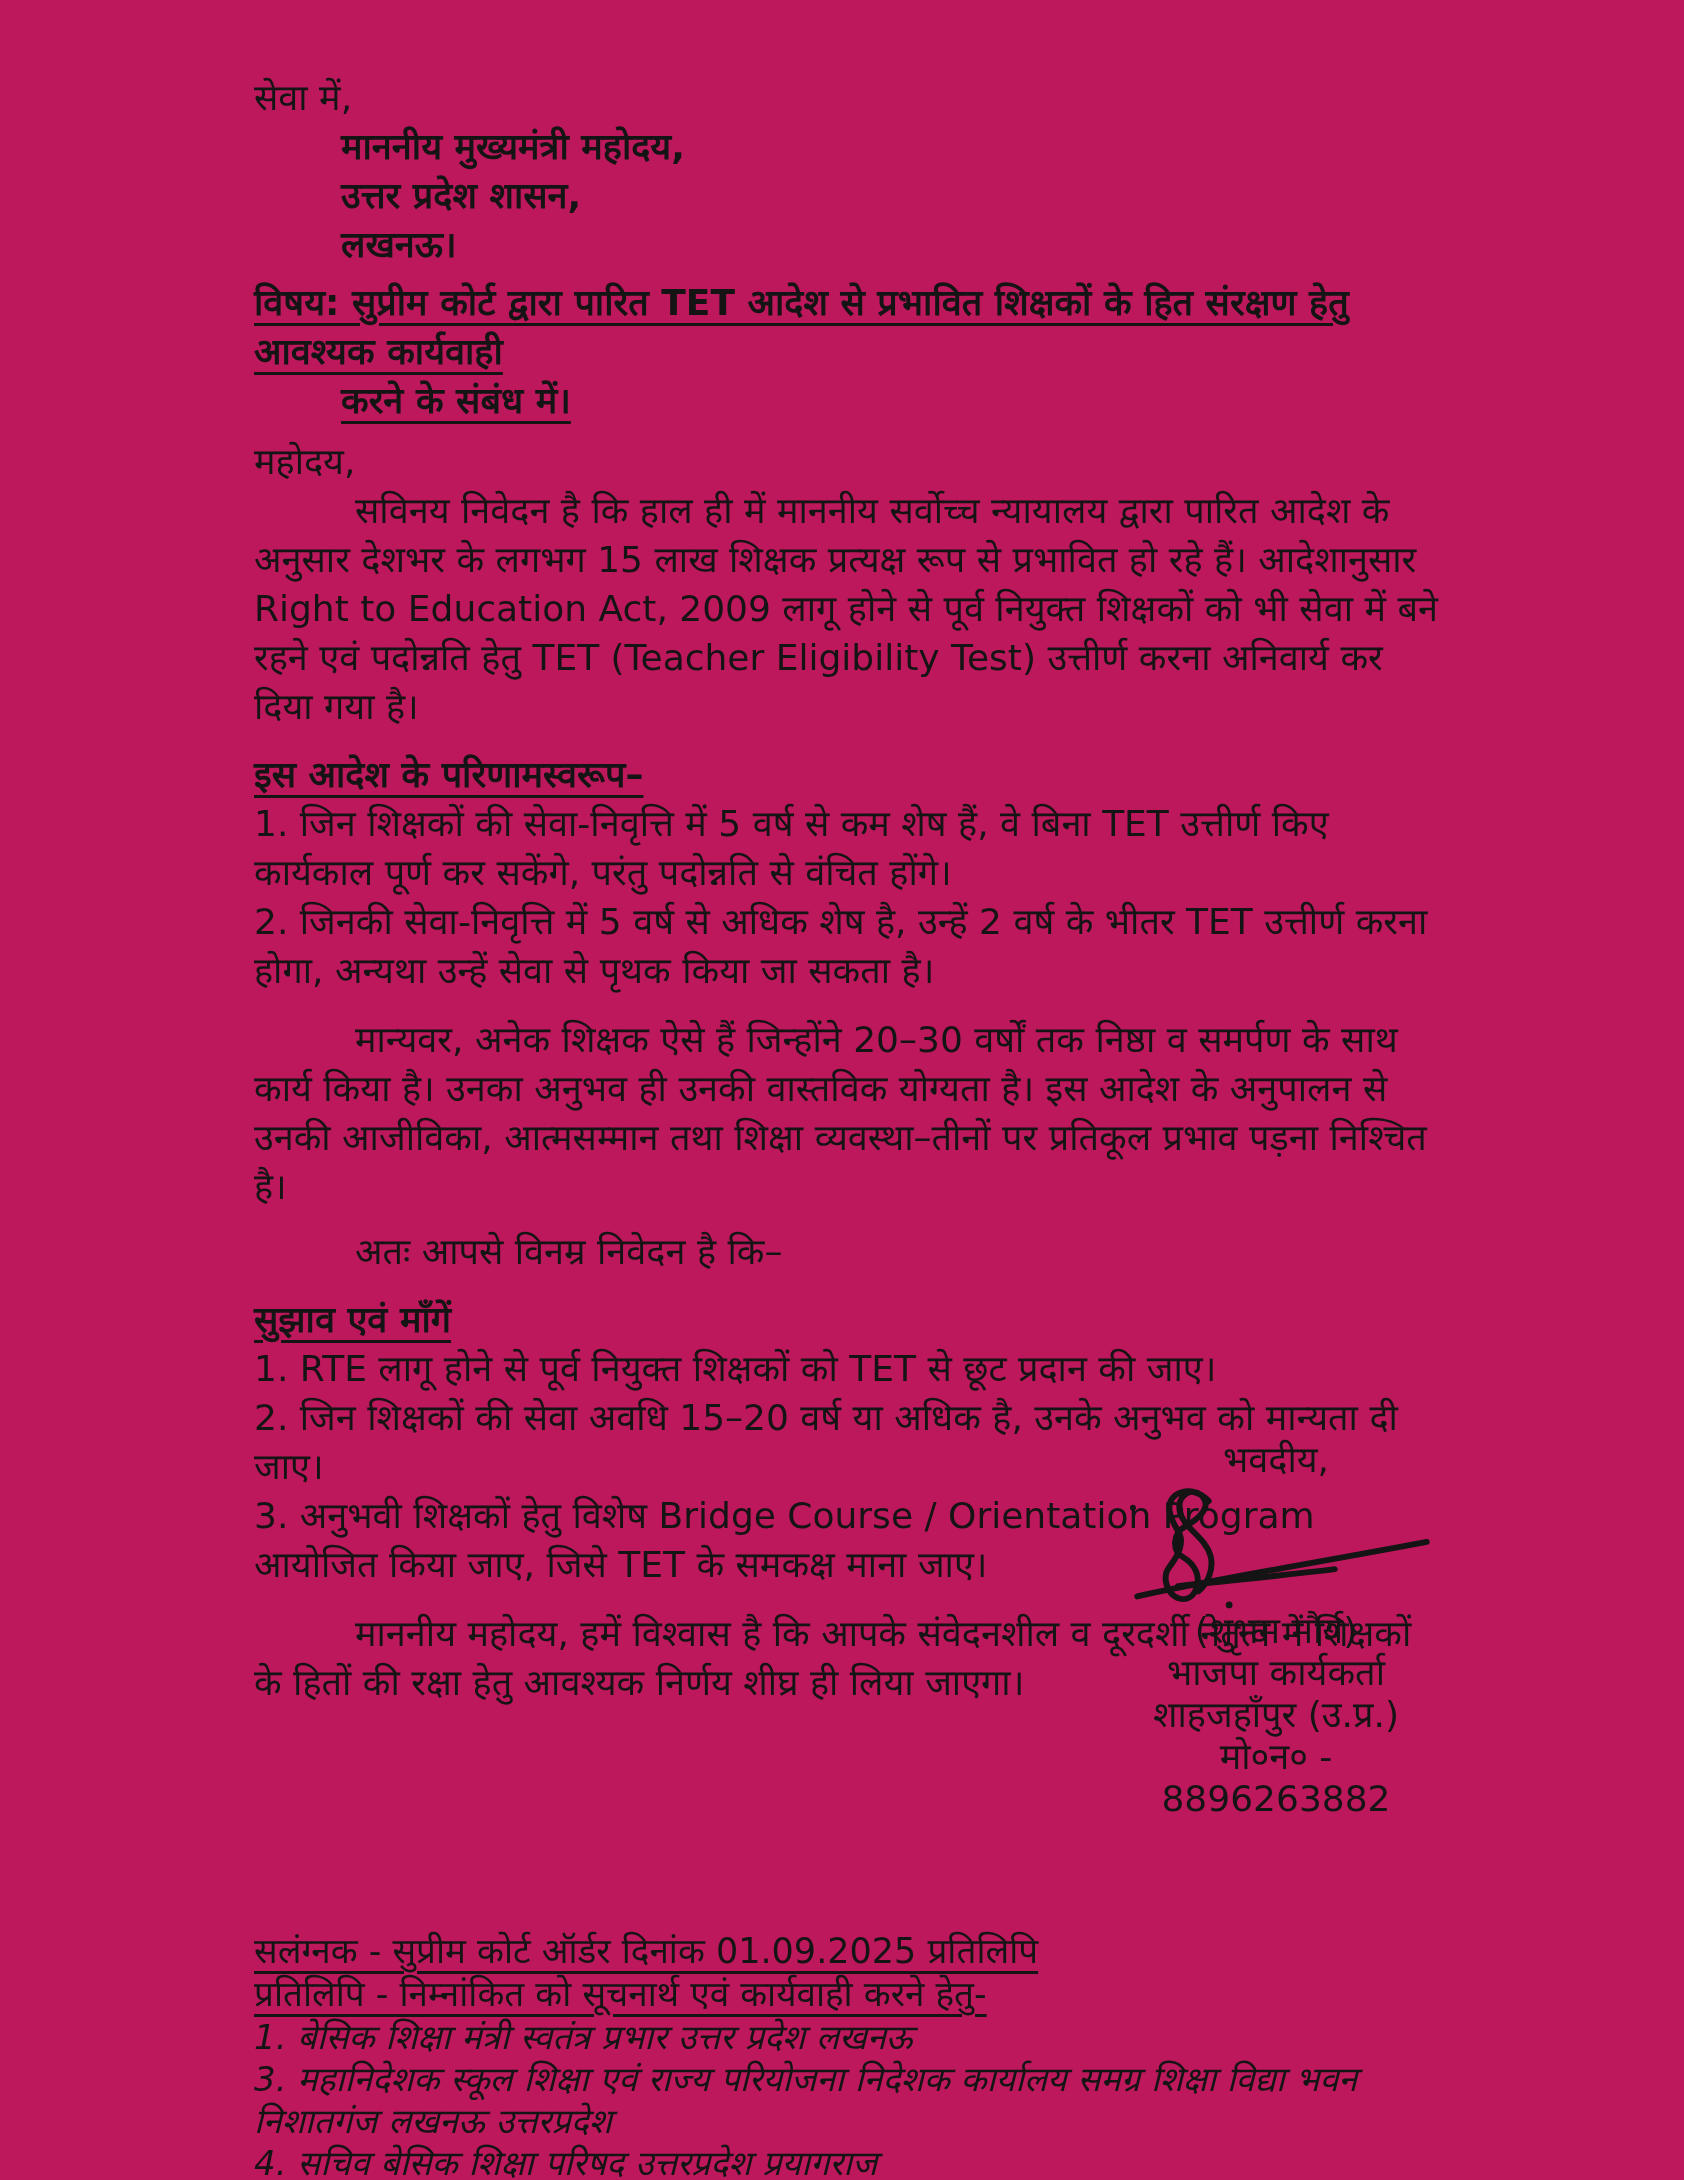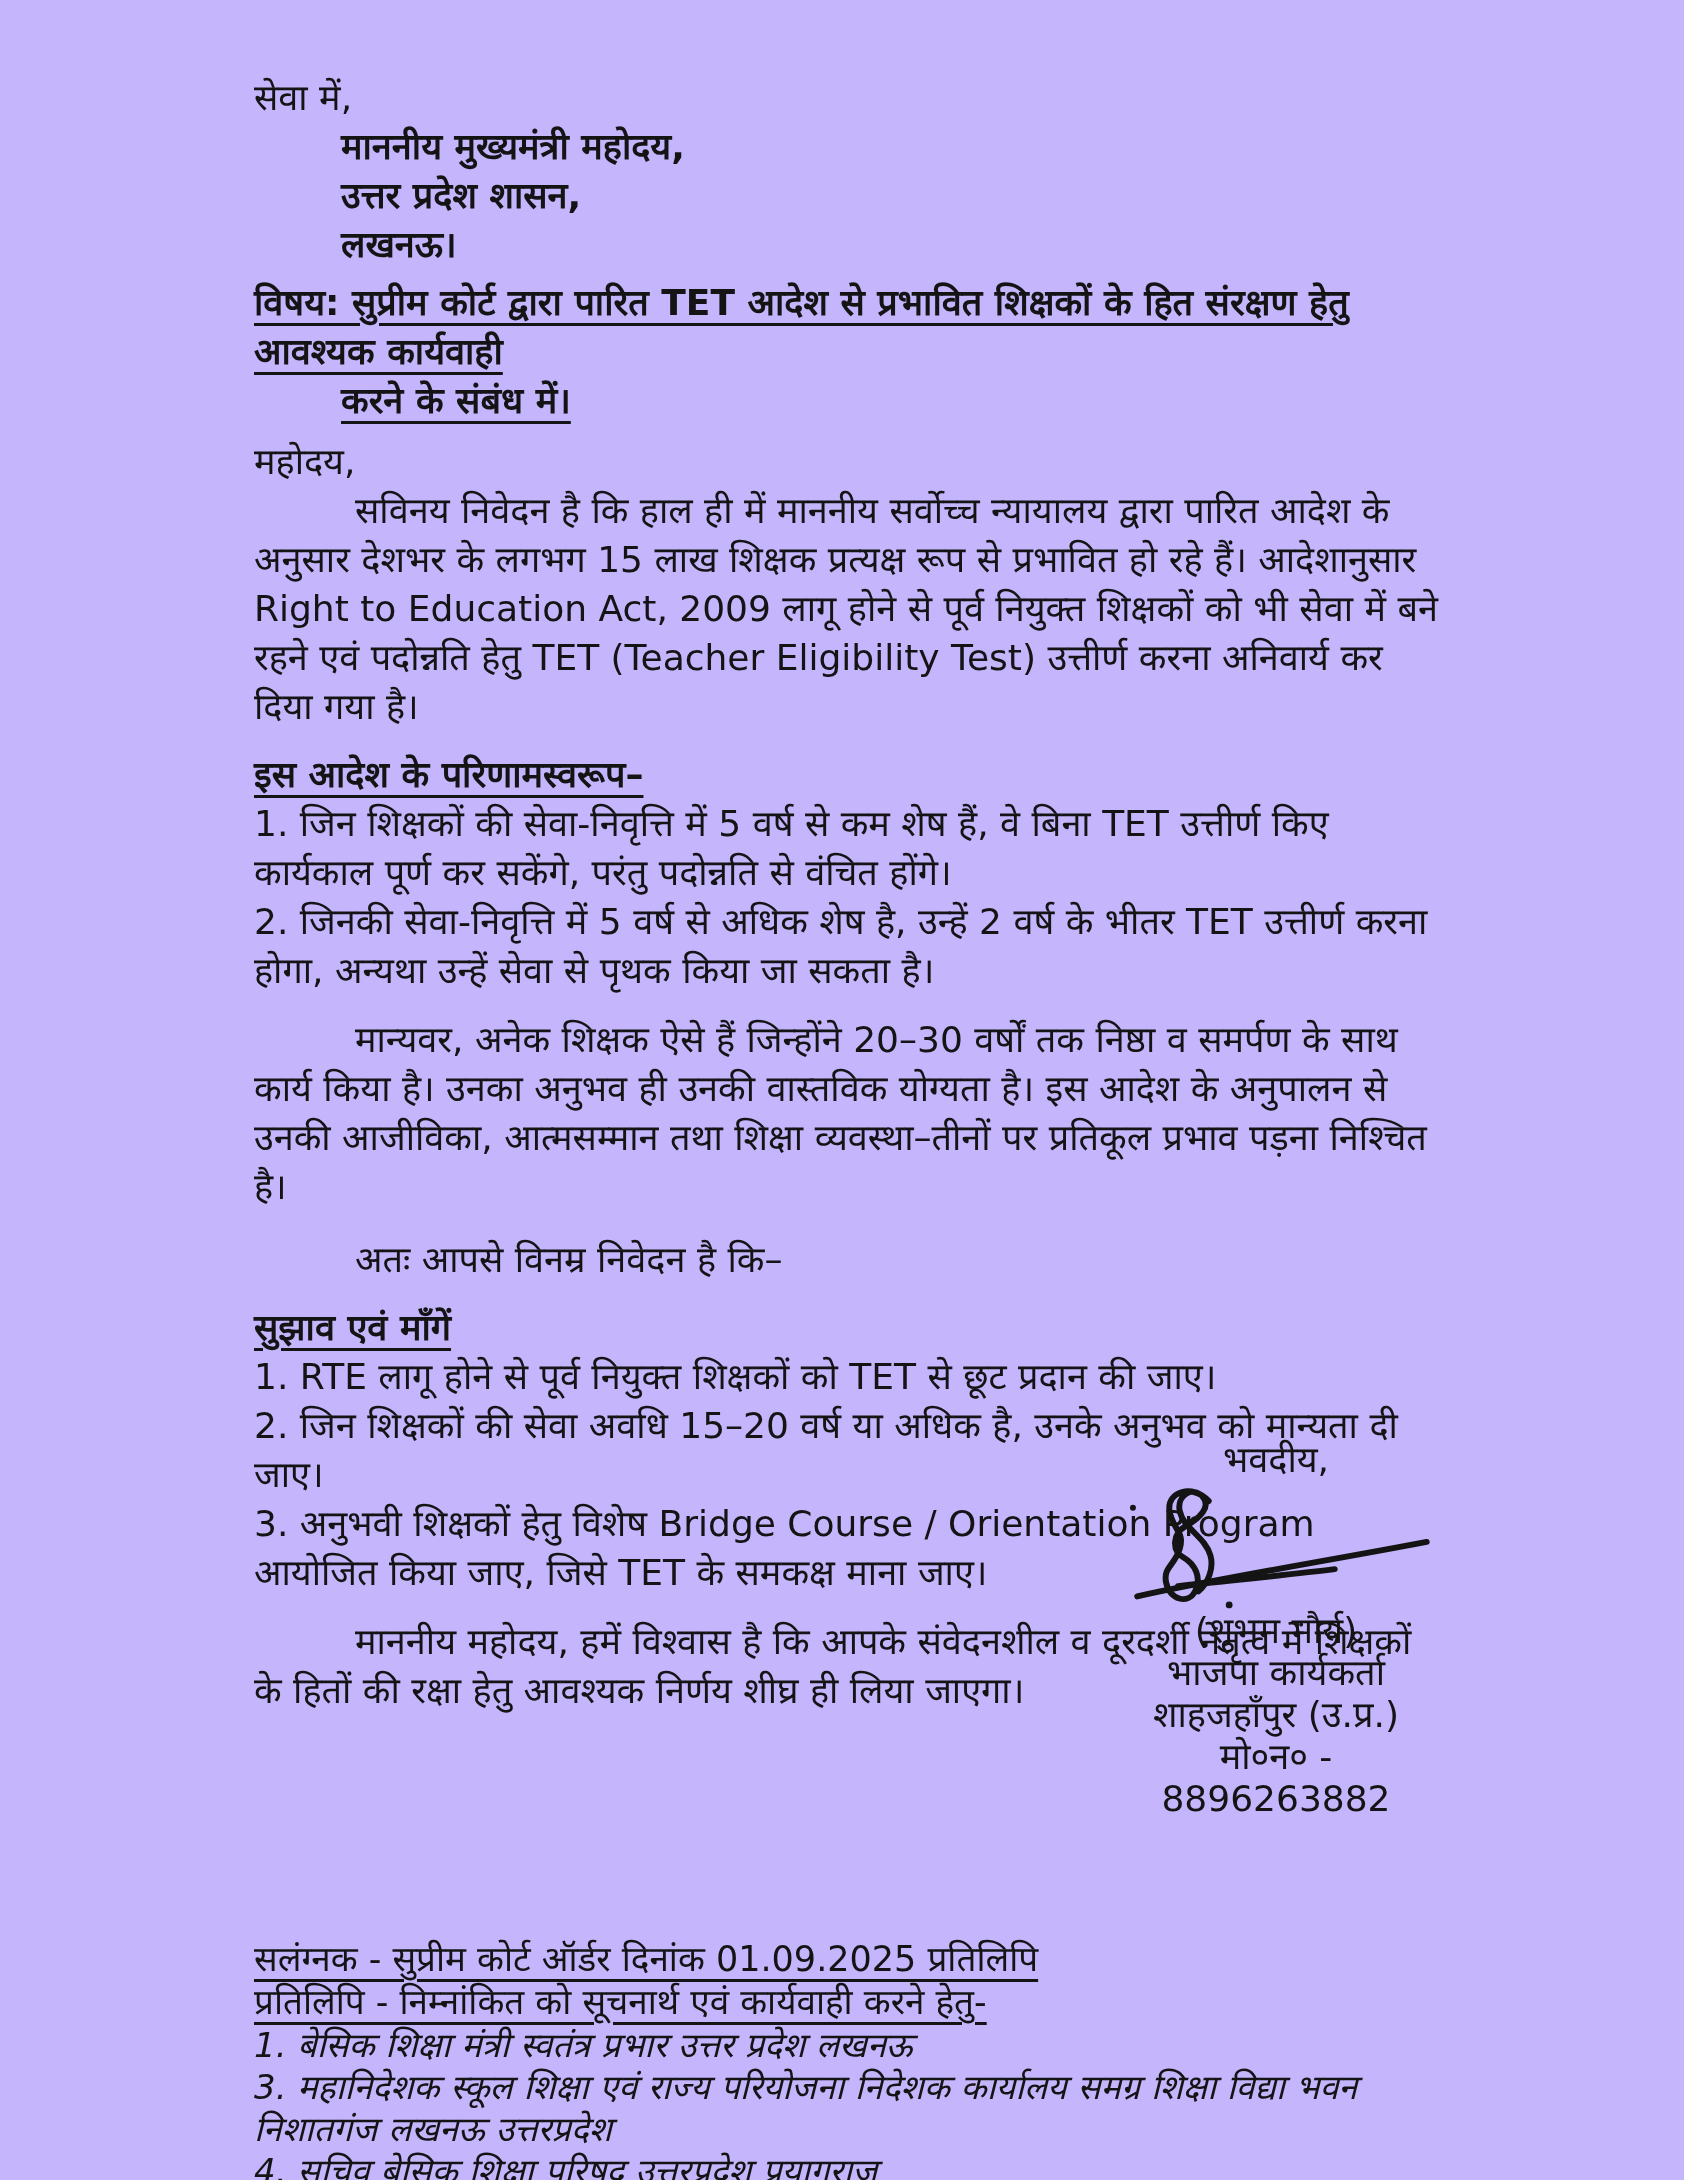--- a/index.html
+++ b/index.html
@@ -1,40 +1,40 @@
 <!DOCTYPE html>
 <html style="font-size:13.6px"><head>
 <meta charset="utf-8">
 <style>
   html,body{margin:0;padding:0;background:#e8e8e8;}
   .page{
     position:relative;
     width:1685px;height:2181px;
-    background:#c4b5fd;
+    background:#be185d;
     overflow:hidden;
     color:#141414;
     font-family:"DejaVu Sans","Liberation Sans",sans-serif;
     box-sizing:border-box;
     padding:73px 245px 0 254px;
   }
   .ln{font-size:36px;line-height:49px;}
   .addressee{margin-left:87px;font-weight:700;}
   .u{
     text-decoration:underline;
     text-decoration-thickness:2.6px;
     text-underline-offset:7.7px;
   }
   .subject{margin-top:8.5px;font-weight:700;}
   .subject .l2{display:block;padding-left:87px;}
   .greeting{margin-top:12px;}
   .para{text-indent:101px;}
   .noindent{text-indent:0;}
   .h-section{margin-top:19px;font-weight:700;}
   .gap-s{margin-top:20.4px;}
-  .request{margin-top:24px;margin-left:101px;}
+  .request{margin-top:16px;margin-left:101px;}
   .sigblock{
     position:absolute;left:1127px;top:1438px;width:298px;
     text-align:center;font-size:36px;line-height:43px;
   }
   .sigblock .scribble{display:block;margin:3.4px auto 0 auto;}
   .sig-lines{line-height:42px;}
   .footer{margin-top:223px;}
   .footer .fh{font-size:35px;line-height:43px;font-weight:400;}
   .footer .fi{font-size:34px;line-height:42px;font-style:italic;}
 </style>

